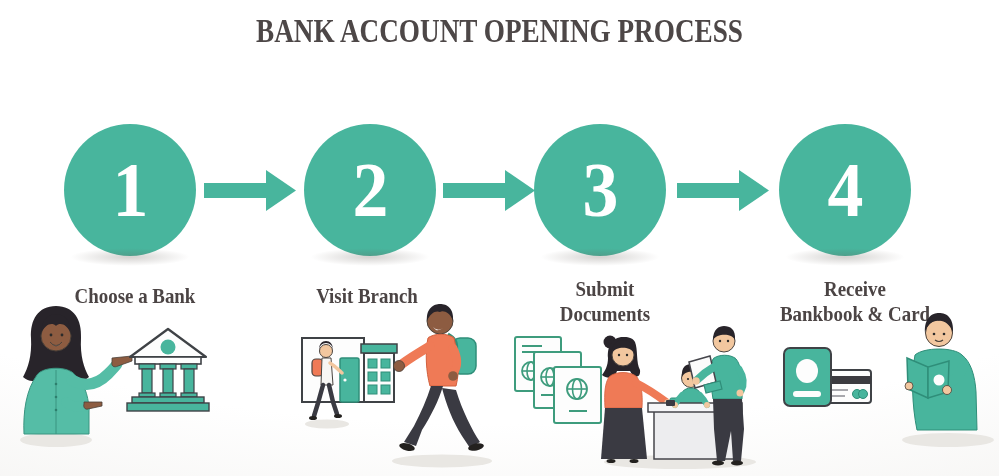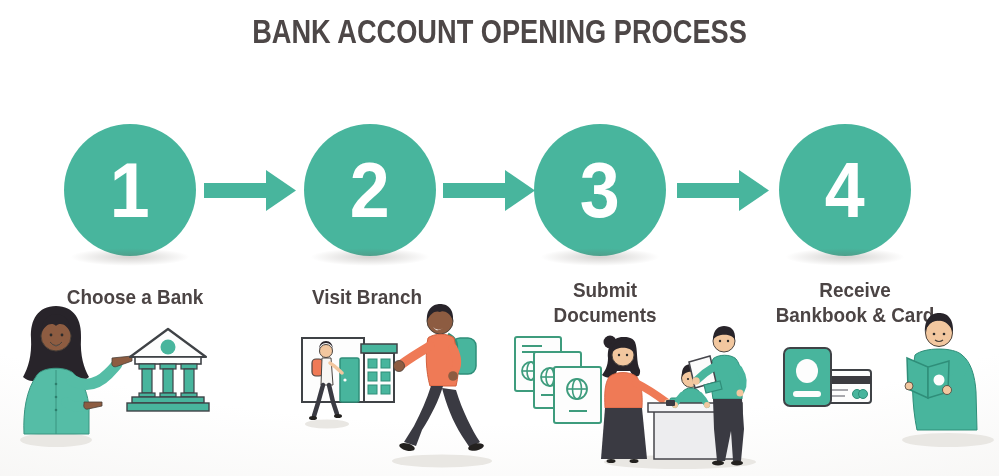--- a/index.html
+++ b/index.html
@@ -1,18 +1,18 @@
 <!DOCTYPE html>
 <html><head>
 <meta charset="utf-8">
 <style>
   html,body{margin:0;padding:0;background:#ffffff;}
   .canvas{
     position:relative;width:999px;height:476px;overflow:hidden;
-    font-family:Liberation Sans, sans-serif;
+    font-family:Liberation Serif, serif;
     background:radial-gradient(120% 90% at 50% 35%, #ffffff 60%, #f2f1ef 100%);
   }
   .title{
     position:absolute;left:0;right:0;top:12px;text-align:center;
     font-size:34px;font-weight:700;color:#4d4747;letter-spacing:0;
     transform:scaleX(0.8);transform-origin:50% 50%;white-space:nowrap;
   }
   .circle{
     position:absolute;top:124px;width:132px;height:132px;border-radius:50%;
     background:#48b59d;display:flex;align-items:center;justify-content:center;

